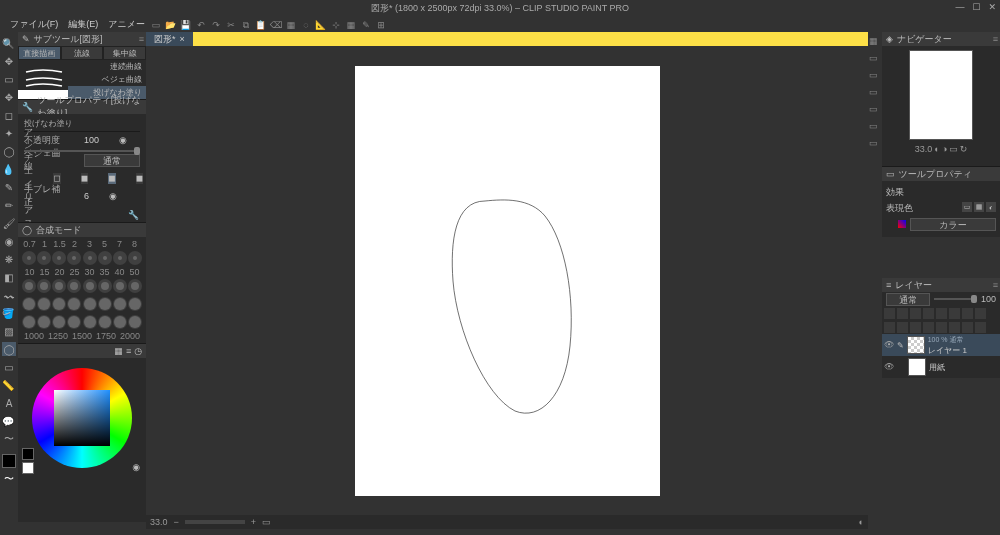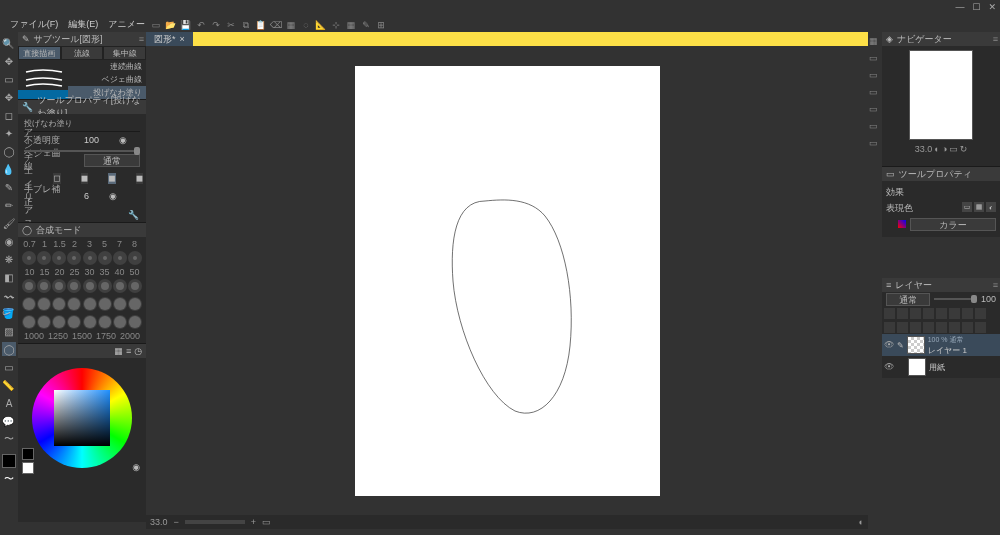--- a/index.html
+++ b/index.html
@@ -69,20 +69,21 @@
 .layer-name{font-size:8px;color:#ccc}
 .mode-icons{position:absolute;right:4px;top:170px;display:flex;gap:2px}
 .mode-icons span{width:10px;height:10px;background:#444;font-size:7px;display:flex;align-items:center;justify-content:center}
 .panel-sep{height:1px;background:#1a1a1a}
 .hdr-icons{position:absolute;right:2px;display:flex;gap:2px;font-size:8px;color:#888}
 </style>
 </head>
 <body>
 
 <div class="titlebar">
+  <span class="titlebar-text">図形* (1800 x 2500px 72dpi 33.0%) – CLIP STUDIO PAINT PRO</span>
   <div class="win-controls">
     <span>—</span>
     <span>☐</span>
     <span>✕</span>
   </div>
 </div>
 
 <div class="menubar">
   <span>ファイル(F)</span>
   <span>編集(E)</span>
@@ -148,21 +149,21 @@
     <span>サブツール[図形]</span>
     <div class="hdr-icons">
         <span>≡</span>
       </div>
   </div>
   <div class="subtool-tabs">
     <div class="active">直接描画</div>
     <div>流線</div>
     <div>集中線</div>
   </div>
-  <div style="display:flex;background:#0369a1">
+  <div style="display:flex;background:#ffffff">
     <div class="subtool-stroke">
       <svg width="46" height="26">
           <path d="M4 8 Q20 4 40 8 M4 16 Q20 12 40 16 M4 22 Q20 18 40 22" stroke="#fff" fill="none" stroke-width="1.5"></path>
         </svg>
     </div>
     <div class="subtool-list" style="flex:1">
       <div class="subtool-item">連続曲線</div>
       <div class="subtool-item">ベジェ曲線</div>
       <div class="subtool-item sel">投げなわ塗り</div>
     </div>

